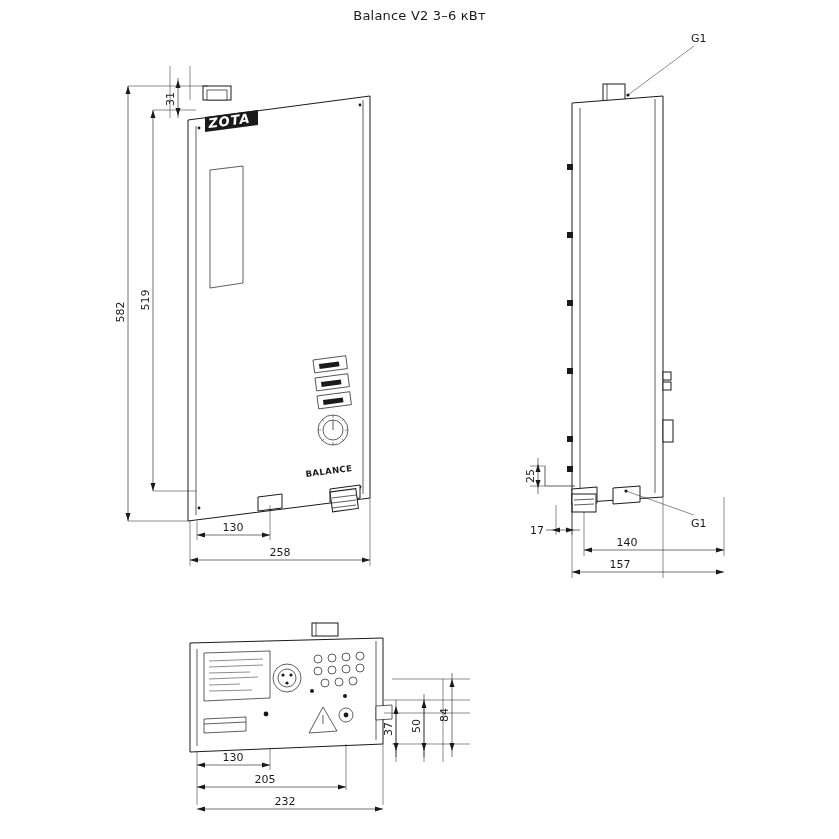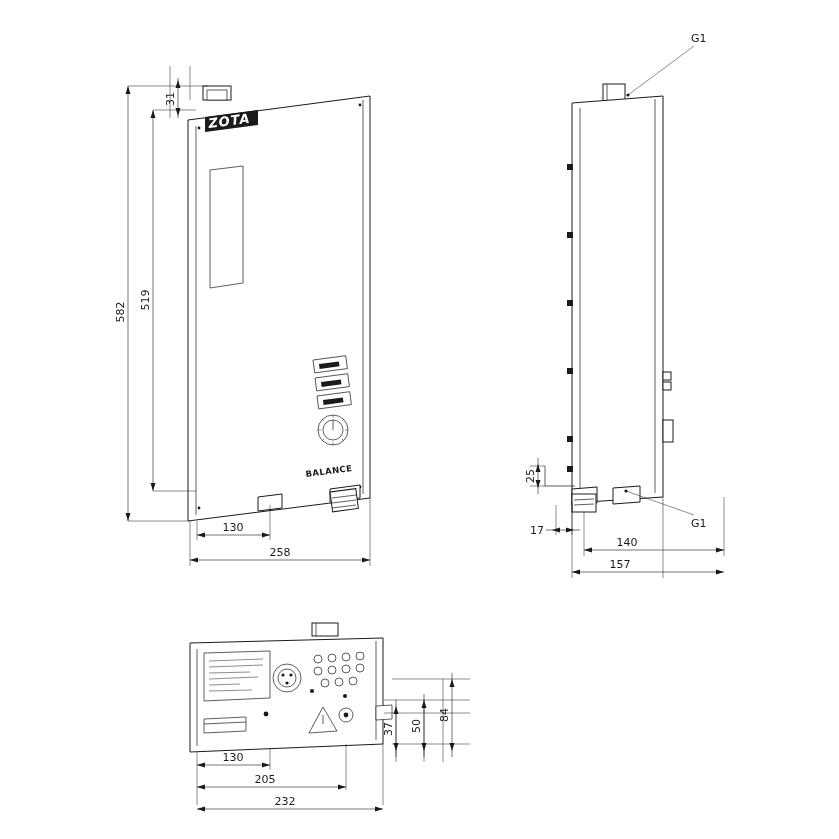--- a/index.html
+++ b/index.html
@@ -57,20 +57,21 @@
     font-style: italic;
     fill: #ffffff;
     letter-spacing: 1px;
   }
 </style>
 </head>
 <body>
 
 <div id="sheet">
 
+  <div id="title">Balance V2 3–6 кВт</div>
 
   <svg class="dwg" width="839" height="839" viewBox="0 0 839 839">
 
     <g>
 
       <rect class="fillw" x="203" y="86" width="28" height="14"></rect>
       <rect class="fillw-thin" x="207" y="90" width="20" height="10"></rect>
 
       <polygon class="fillw" points="188,120 370,96 370,498 188,521"></polygon>
 

